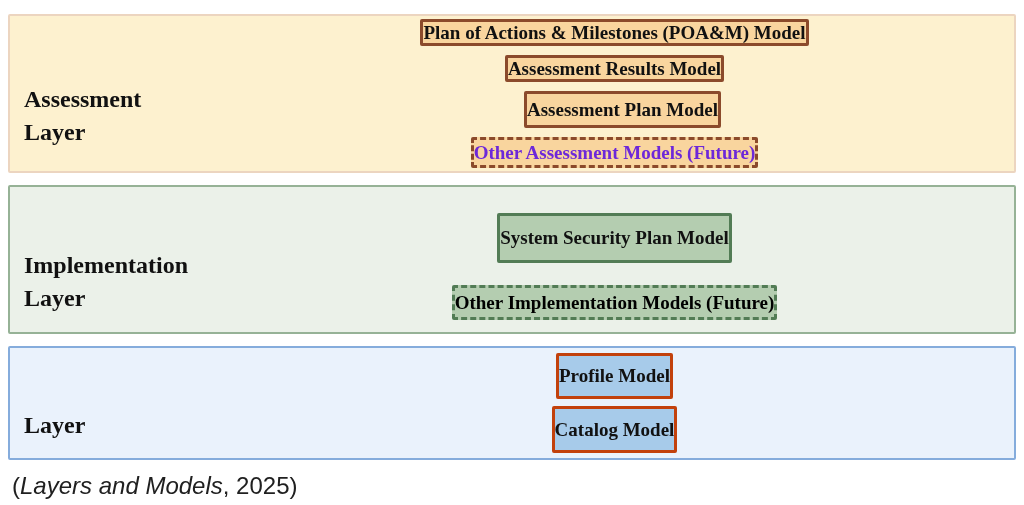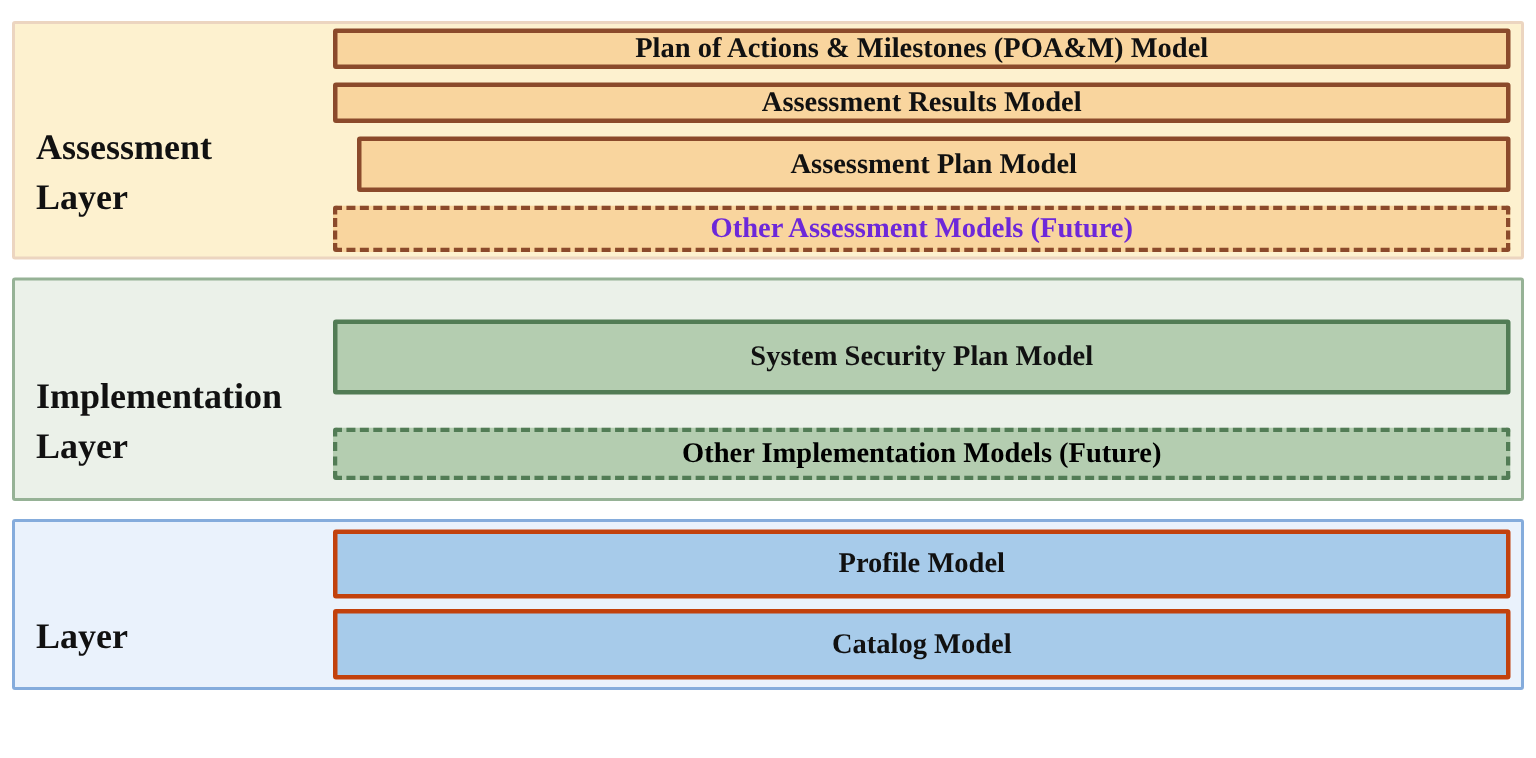--- a/index.html
+++ b/index.html
@@ -37,20 +37,21 @@
     color: #111111;
     margin-top: 44px;
   }
   .layer-boxes {
     box-sizing: border-box;
     flex: 1;
     display: flex;
     flex-direction: column;
     justify-content: center;
     padding-right: 7px;
+    align-items: center;
   }
   .model-box {
     box-sizing: border-box;
     display: flex;
     align-items: center;
     justify-content: center;
     text-align: center;
     font-weight: bold;
     font-size: 19px;
     color: #111111;
@@ -163,14 +164,15 @@
     <div class="layer-boxes">
       <div class="model-box h46">
         <span>Profile Model</span>
       </div>
       <div class="model-box h47">
         <span>Catalog Model</span>
       </div>
     </div>
   </div>
 
+  <div class="caption"><span>(</span><span class="italic">Layers and Models</span><span>, 2025)</span></div>
 
 </div>
 
 </body></html>

